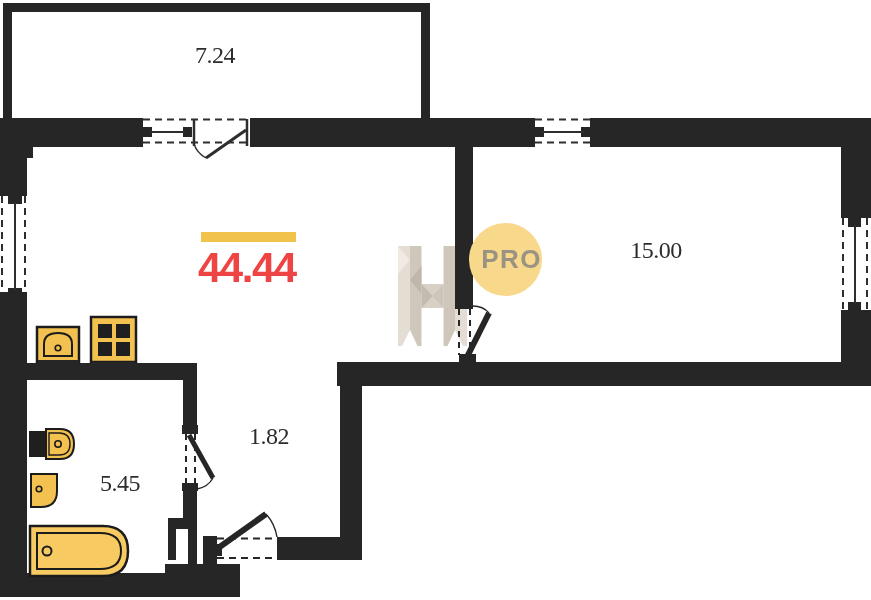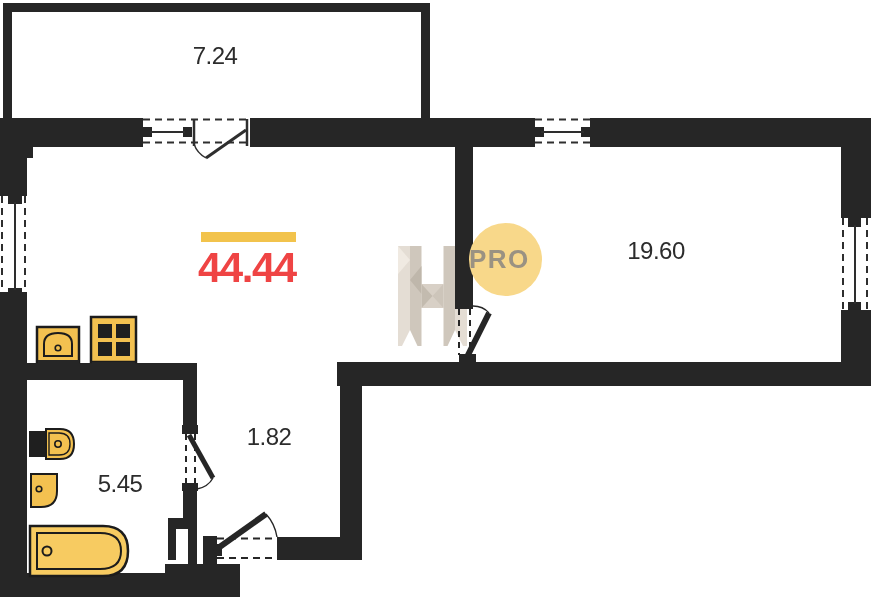--- a/index.html
+++ b/index.html
@@ -1,25 +1,25 @@
 <!DOCTYPE html>
 <html><head>
 <meta charset="utf-8">
 <style>
   html,body{margin:0;padding:0;background:#ffffff;}
   .plan{position:relative;width:871px;height:600px;background:#ffffff;overflow:hidden;
         font-family:"Liberation Sans",sans-serif;}
   .wall{position:absolute;background:#262626;}
   .overlay{position:absolute;left:0;top:0;z-index:3;}
   .wm{position:absolute;left:0;top:0;z-index:1;}
-  .lbl{position:absolute;z-index:5;color:#2c2c2c;font-size:24px;letter-spacing:-0.5px;text-align:center;}
+  .lbl{position:absolute;z-index:5;color:#2c2c2c;font-size:24px;letter-spacing:-0.5px;text-align:center;font-family:Liberation Serif, serif;}
   .total-lbl{position:absolute;z-index:5;color:#ef4444;font-size:42px;font-weight:700;letter-spacing:-1.5px;line-height:1;}
   .accent-bar{position:absolute;z-index:5;background:#f2c34c;}
   .badge{position:absolute;z-index:4;width:73px;height:73px;border-radius:50%;background:#f8d88a;
-         display:flex;align-items:center;justify-content:flex-start;
+         display:flex;align-items:center;justify-content:flex-end;
          color:#9a9282;font-size:26px;font-weight:600;letter-spacing:1.5px;}
   .niche-block{position:absolute;background:#262626;z-index:2;}
   .niche-notch{position:absolute;background:#ffffff;z-index:2;}
 </style>
 </head>
 <body>
 
 <div class="plan">
 
   <svg class="wm" width="871" height="600">
@@ -171,17 +171,17 @@
   </svg>
 
   <div class="badge" style="left: 469px; top: 223px;">
     <span>PRO</span>
   </div>
 
   <div class="accent-bar" style="left:201px;top:232px;width:95px;height:10px;"></div>
   <div class="total-lbl" style="left:198px;top:247px;">44.44</div>
 
   <div class="lbl" style="left:165px;top:42px;width:100px;">7.24</div>
-  <div class="lbl" style="left:606px;top:237px;width:100px;">19.60</div>
+  <div class="lbl" style="left:606px;top:237px;width:100px;">15.00</div>
   <div class="lbl" style="left:234px;top:423px;width:70px;">1.82</div>
   <div class="lbl" style="left:85px;top:470px;width:70px;">5.45</div>
 
 </div>
 
 </body></html>

